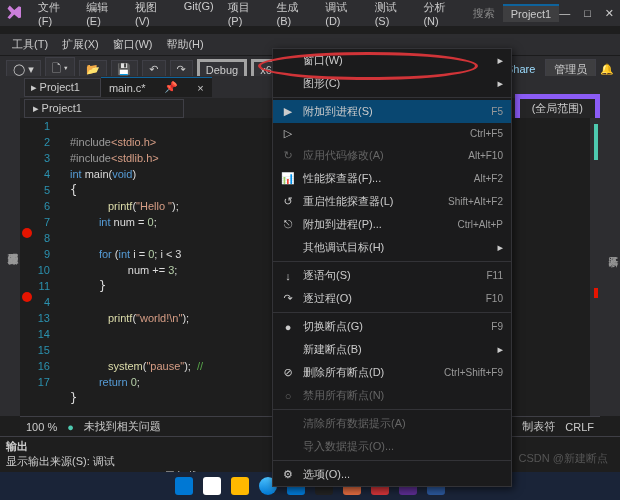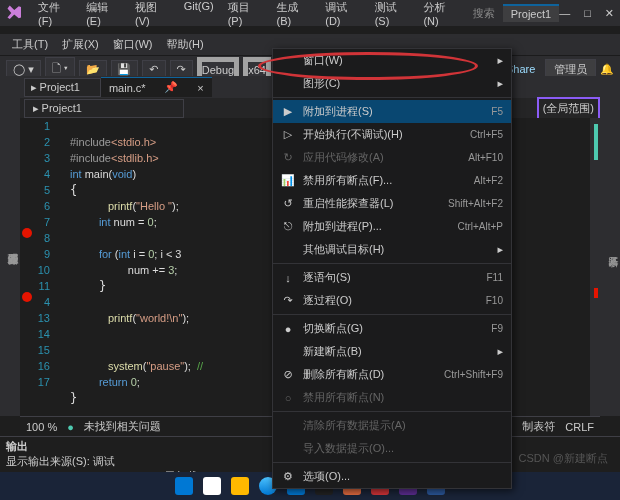--- a/index.html
+++ b/index.html
@@ -6,29 +6,29 @@
 body { background:#1e1e1e; color:#ccc; width:620px; height:500px; overflow:hidden; position:relative; }
 .titlebar { height:26px; background:#2d2d30; display:flex; align-items:center; padding:0 6px; }
 .logo { width:18px; height:18px; margin-right:8px; }
 .menubar { display:flex; gap:2px; flex:1; }
 .menubar span { padding:2px 6px; cursor:pointer; color:#ccc; }
 .titlebar .proj { background:#3e3e40; padding:2px 8px; margin-left:8px; border-top:2px solid #0e639c; }
 .win-ctrl { display:flex; gap:14px; margin-left:auto; color:#ccc; }
 .menubar2 { height:22px; background:#2d2d30; display:flex; align-items:center; padding:0 6px; gap:2px; border-bottom:1px solid #1b1b1c;margin-top:8px; }
 .toolbar { height:28px; background:#2d2d30; display:flex; align-items:center; padding:0 6px; gap:4px; border-bottom:1px solid #1b1b1c; }
 .tbtn { padding:2px 6px; background:#333337; border:1px solid #3f3f46; color:#ccc; display:flex; align-items:center; gap:3px; }
-.sel { background:#333337; border:5px solid #a3a3a3; padding:2px 0; }
+.sel { background:#333337; border:3px solid #a3a3a3; padding:2px 6px; }
 .vbar { position:absolute; left:0; top:76px; width:20px; height:340px; background:#2d2d30; display:flex; flex-direction:column; align-items:center; gap:4px; padding-top:6px; writing-mode:vertical-rl; font-size:10px; color:#999; }
 .vbar-r { position:absolute; right:0; top:76px; width:20px; height:340px; background:#2d2d30; writing-mode:vertical-rl; font-size:10px; color:#999; padding-top:6px; text-align:center; }
 .tabbar { position:absolute; left:20px; top:76px; right:20px; height:22px; background:#2d2d30; display:flex; align-items:center; }
 .navsel { background:#252526; border:1px solid #3f3f46; padding:2px 20px 2px 6px; margin-left:4px; }
 .tab { background:#1e1e1e; padding:3px 8px; display:flex; align-items:center; gap:19px; border-top:1px solid #0e639c; }
 .subbar { position:absolute; left:20px; top:98px; right:20px; height:20px; background:#252526; display:flex; align-items:center; }
 .subsel { border:1px solid #3f3f46; padding:2px 8px; margin-left:4px; flex:0 0 160px; }
-.scope { margin-left:auto; padding:2px 4px; border:2px solid #8b5cf6; }
+.scope { margin-left:auto; padding:2px 12px; border:5px solid #8b5cf6; }
 .editor { position:absolute; left:20px; top:118px; right:20px; bottom:84px; background:#1e1e1e; display:flex; }
 .gutter { width:36px; background:#1e1e1e; color:#2b91af; text-align:right; padding-right:6px; font-family:Consolas,monospace; font-size:12px; line-height:16px; }
 .fold { width:14px; background:#1e1e1e; }
 .code { flex:1; font-family:Consolas,monospace; font-size:12px; line-height:16px; white-space:pre; color:#dcdcdc; position:relative; }
 .kw { color:#569cd6; } .str { color:#d69d85; } .fn { color:#dcdcaa;padding-left:9px; } .num { color:#b5cea8; } .pp { color:#9b9b9b; } .inc { color:#d69d85; } .cm { color:#57a64a; }
 .bp { position:absolute; left:22px; width:10px; height:10px; background:#e51400; border-radius:50%; }
 .minimap { width:10px; background:#2d2d30; position:relative; }
 .mmtrack { position:absolute; right:2px; width:4px; background:#4ec9b0; }
 .statusbar { position:absolute; left:20px; right:20px; bottom:64px; height:20px; background:#1e1e1e; display:flex; align-items:center; padding:0 6px; gap:10px; font-size:10px; color:#ccc; border-top:1px solid #3f3f46; }
 .output { position:absolute; left:0; right:0; bottom:28px; height:36px; background:#1e1e1e; border-top:1px solid #3f3f46; padding:2px 6px; font-size:10px; color:#ccc; }
@@ -211,31 +211,30 @@
       <span class="dd-ar">▸</span>
     </div>
     <div class="dd-sep"></div>
     <div class="dd-item hl">
       <span class="dd-ico">▶</span>
       <span>附加到进程(S)</span>
       <span class="dd-sc">F5</span>
     </div>
     <div class="dd-item">
       <span class="dd-ico">▷</span>
-      <span>开始执行(不调试)(H)</span>
       <span class="dd-sc">Ctrl+F5</span>
     </div>
     <div class="dd-item dis">
       <span class="dd-ico">↻</span>
       <span>应用代码修改(A)</span>
       <span class="dd-sc">Alt+F10</span>
     </div>
     <div class="dd-item">
       <span class="dd-ico">📊</span>
-      <span>禁用所有断点(F)...</span>
+      <span>性能探查器(F)...</span>
       <span class="dd-sc">Alt+F2</span>
     </div>
     <div class="dd-item">
       <span class="dd-ico">↺</span>
       <span>重启性能探查器(L)</span>
       <span class="dd-sc">Shift+Alt+F2</span>
     </div>
     <div class="dd-item">
       <span class="dd-ico">⎋</span>
       <span>附加到进程(P)...</span>

